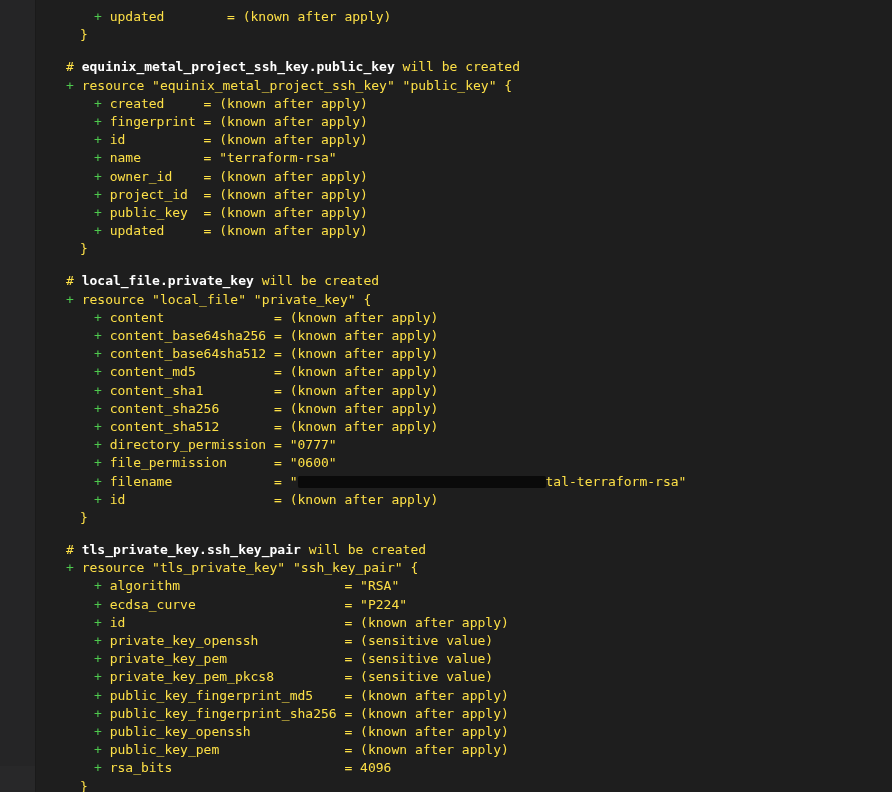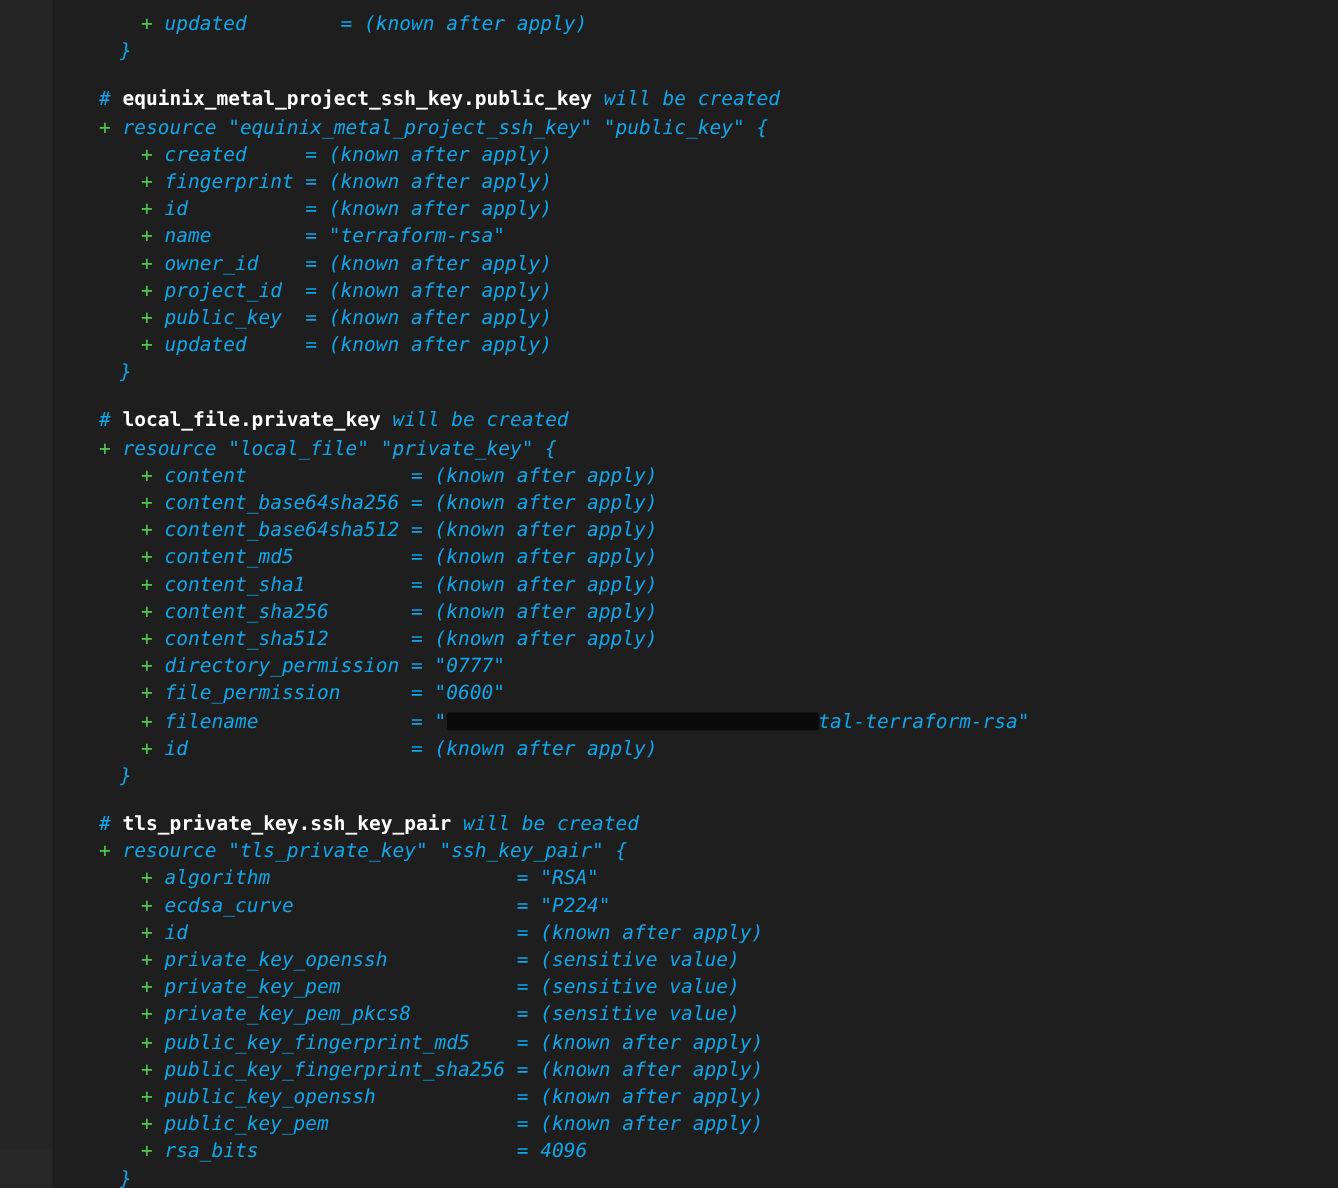--- a/index.html
+++ b/index.html
@@ -31,21 +31,21 @@
     .terminal {
       flex: 1;
       background: #1e1e1e;
       padding: 8px 16px;
       overflow: hidden;
       white-space: pre;
     }
     .line { white-space: pre; }
     .plus { color: #4ec94e; }
     .resource-name { color: #ffffff; font-weight: bold; }
-    .normal { color: #0ea5e9; font-style: italic; }
+    .normal { color: #fde047; }
     .redacted {
       display: inline-block;
       background: #0a0a0a;
       width: 248px;
       height: 12px;
       vertical-align: middle;
       border-radius: 2px;
     }
     .blank { height: 14px; }
   </style>

